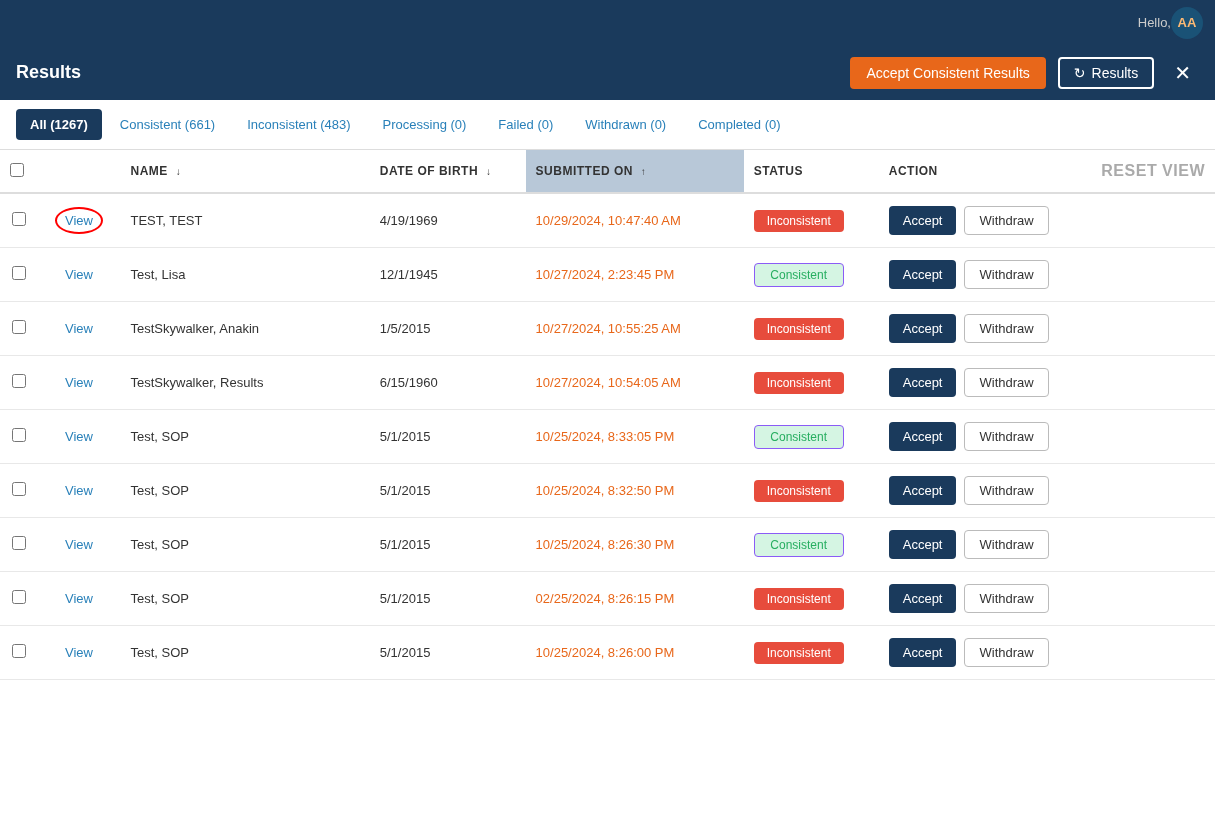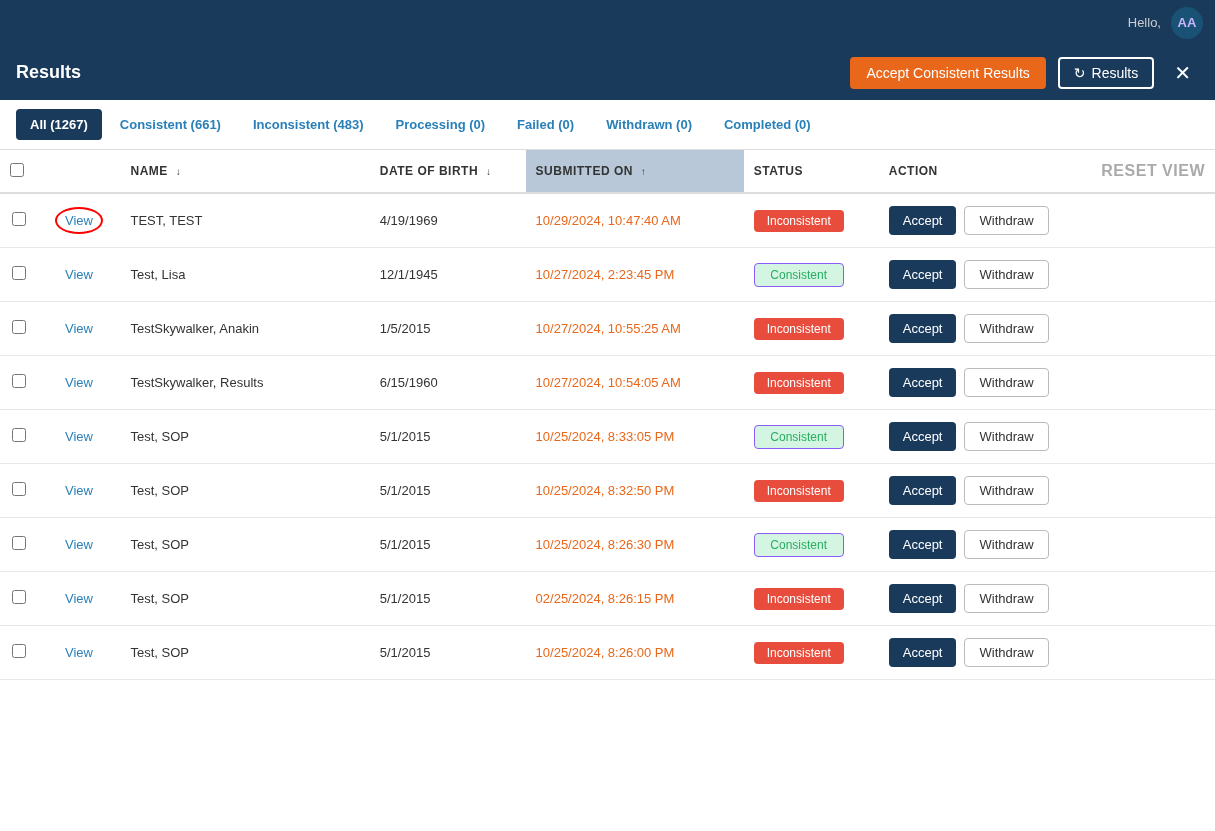--- a/index.html
+++ b/index.html
@@ -5,29 +5,28 @@
     * { box-sizing: border-box; margin: 0; padding: 0; }
     body { font-family: Arial, sans-serif; background: #f0f2f5; font-size: 14px; color: #333; }
 
     .top-bar {
       background: #1a3a5c;
       height: 45px;
       display: flex;
       align-items: center;
       justify-content: flex-end;
       padding: 0 12px;
-      gap: 10px;
     }
     .top-bar-hello {
       color: #ccc;
       font-size: 13px;
     }
     .top-bar-avatar {
       background: #1a5276;
-      color: #c4b5fd;
+      color: #fdba74;
       width: 32px;
       height: 32px;
       border-radius: 50%;
       display: flex;
       align-items: center;
       justify-content: center;
       font-weight: bold;
       font-size: 13px;
     }
 
@@ -85,21 +84,20 @@
       align-items: center;
       gap: 4px;
       height: 50px;
     }
     .tab {
       padding: 8px 14px;
       cursor: pointer;
       font-size: 13px;
       border-radius: 4px;
       white-space: nowrap;
-      font-weight: bold;
     }
     .tab.active {
       background: #1a3a5c;
       color: white;
       font-weight: 600;
       border-radius: 4px;
     }
     .tab.link {
       color: #2980b9;
       text-decoration: none;

